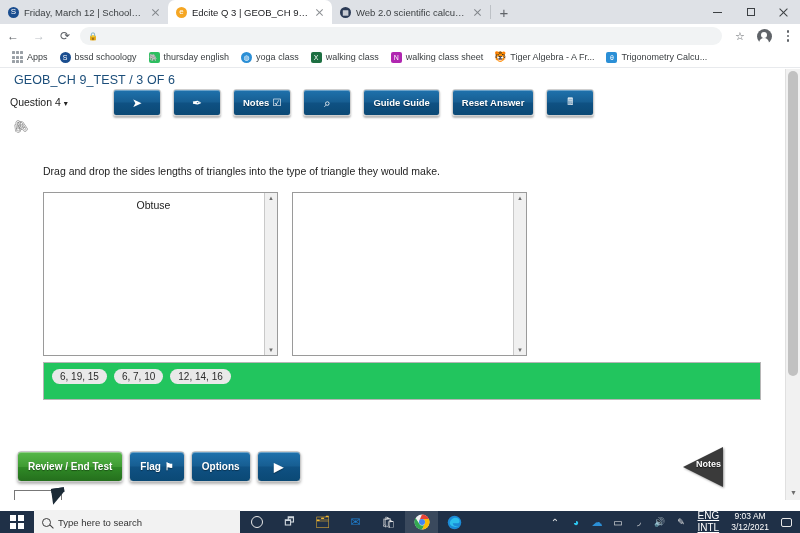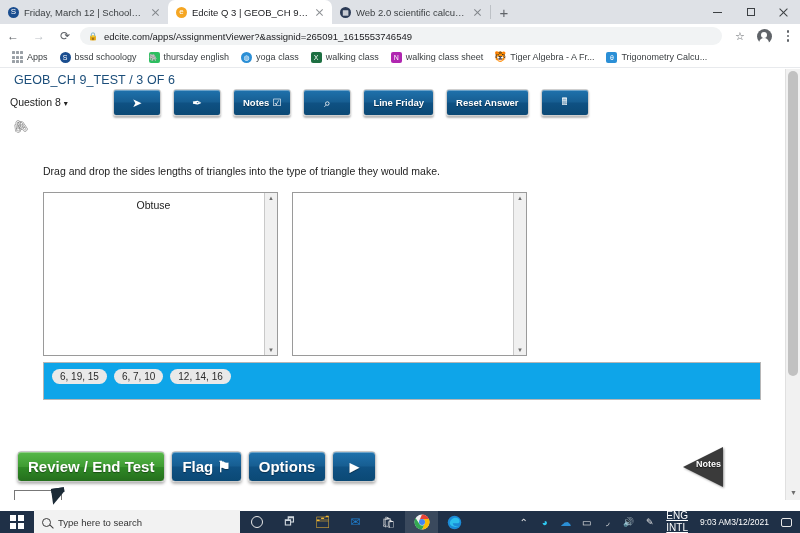--- a/index.html
+++ b/index.html
@@ -111,29 +111,29 @@
           position:relative; }
   .zone .ztitle { position:absolute; left:0; right:14px; top:6px; text-align:center;
                   font-size:10.5px; color:#222; }
   .zscroll { position:absolute; right:0; top:0; bottom:0; width:13px;
              background:#f0f0f0; border-left:1px solid #c9c9c9;
              display:flex; flex-direction:column; justify-content:space-between; align-items:center; }
   .zscroll .ar { font-size:6px; color:#6d6d6d; line-height:1; padding:2px 0; }
 
   
   .bank { position:absolute; left:43px; top:293px; width:718px; height:38px;
-          background:#0ea5e9; border:1px solid #b6b6b6; display:flex; align-items:flex-start;
+          background:#22c55e; border:1px solid #b6b6b6; display:flex; align-items:flex-start;
           padding:6px 8px; gap:7px; }
   .chip { background:#e9e9e9; border-radius:9px; padding:2px 8px; font-size:10px; color:#2b2b2b;
           white-space:nowrap; }
 
   
   .bbar { position:absolute; left:17px; top:382px; display:flex; gap:6px; align-items:flex-start; }
   .bbtn { height:31px; border-radius:4px; border:1px solid #c9c9c9; color:#fff;
-          font-size:15px; font-weight:bold; display:flex; align-items:center; justify-content:center;
+          font-size:10px; font-weight:bold; display:flex; align-items:center; justify-content:center;
           gap:4px; padding:0 10px; text-shadow:0 1px 1px rgba(0,0,0,.4);
           box-shadow:0 2px 3px rgba(0,0,0,.3), inset 0 1px 0 rgba(255,255,255,.35); }
   .bbtn.green { background:linear-gradient(#57b84a 0%, #3f9c33 50%, #2f8a26 52%, #256f1d 100%); }
   .bbtn.blue  { background:linear-gradient(#1f72ad 0%, #175e92 48%, #0f5183 52%, #0b4975 100%); }
   .bbtn.blue.play { width:44px; padding:0; font-size:12px; }
 
   .backbtn { position:absolute; left:683px; top:378px; width:42px; height:40px; }
   .backbtn .tri {
     position:absolute; left:0; top:0; width:0; height:0;
     border-top:20px solid transparent; border-bottom:20px solid transparent;
@@ -175,21 +175,21 @@
   .tbitem { width:33px; height:33px; display:flex; align-items:center; justify-content:center;
             position:relative; }
   .tbitem.active { background:rgba(255,255,255,.12); }
   .tbitem.active:after { content:""; position:absolute; left:4px; right:4px; bottom:0; height:2px;
                          background:#57a8f0; }
   .tray { margin-left:auto; display:flex; align-items:center; gap:0; padding-right:3px; height:33px; }
   .tico { width:21px; height:33px; display:flex; align-items:center; justify-content:center;
           color:#e8e8e8; font-size:10px; }
   .lang { display:flex; flex-direction:column; align-items:flex-end; justify-content:center;
           line-height:1.25; font-size:10px; color:#fff; padding:0 6px;text-decoration:underline; }
-  .clock { display:flex; justify-content:center;
+  .clock { display:flex; flex-direction:column; align-items:center; justify-content:center;
            line-height:1.25; font-size:8.5px; color:#fff; padding:0 6px; }
   .notif { width:22px; height:33px; display:flex; align-items:center; justify-content:center; }
   .notif .bubble { width:11px; height:9px; border:1.3px solid #e8e8e8; border-radius:2px; }
 
   .svgico { display:block; }
 </style>
 </head>
 <body>
 
 <div id="browser">
@@ -224,21 +224,20 @@
         </div>
     </div>
   </div>
 
   <div class="toolbar">
     <div class="navbtn">←</div>
     <div class="navbtn dim">→</div>
     <div class="navbtn">⟳</div>
     <div class="omnibox">
       <span class="lock">🔒</span>
-      <span class="url">edcite.com/apps/AssignmentViewer?&amp;assignid=265091_1615553746549</span>
     </div>
     <div class="tbicon">☆</div>
     <div class="tbicon">
         <span class="avatar"></span>
       </div>
     <div class="tbicon">
       <span class="kebab">
           <i></i>
           <i></i>
           <i></i>
@@ -291,42 +290,42 @@
       <span class="bmico" style="background:#2b8fd6">θ</span>
       <span>Trigonometry Calcu...</span>
     </div>
   </div>
 
   <div id="page">
 
     <div class="test-title">GEOB_CH 9_TEST / 3 OF 6</div>
 
     <div class="qlabel">
-      <span>Question 8</span>
+      <span>Question 4</span>
       <span class="caret">▾</span>
     </div>
 
     <div class="clip">🖇</div>
 
     <div class="qtools">
       <div class="btn3d sq">
         <span class="gl">➤</span>
       </div>
       <div class="btn3d sq">
         <span class="gl">✒</span>
       </div>
       <div class="btn3d">
         <span>Notes</span>
         <span class="gl" style="font-size:10px">☑</span>
       </div>
       <div class="btn3d sq">
         <span class="gl">⌕</span>
       </div>
       <div class="btn3d">
-        <span>Line Friday</span>
+        <span>Guide Guide</span>
       </div>
       <div class="btn3d">
         <span>Reset Answer</span>
       </div>
       <div class="btn3d sq">
         <span class="gl" style="font-size:10px">🖩</span>
       </div>
     </div>
 
     <div class="prompt">Drag and drop the sides lengths of triangles into the type of triangle they would make.</div>

